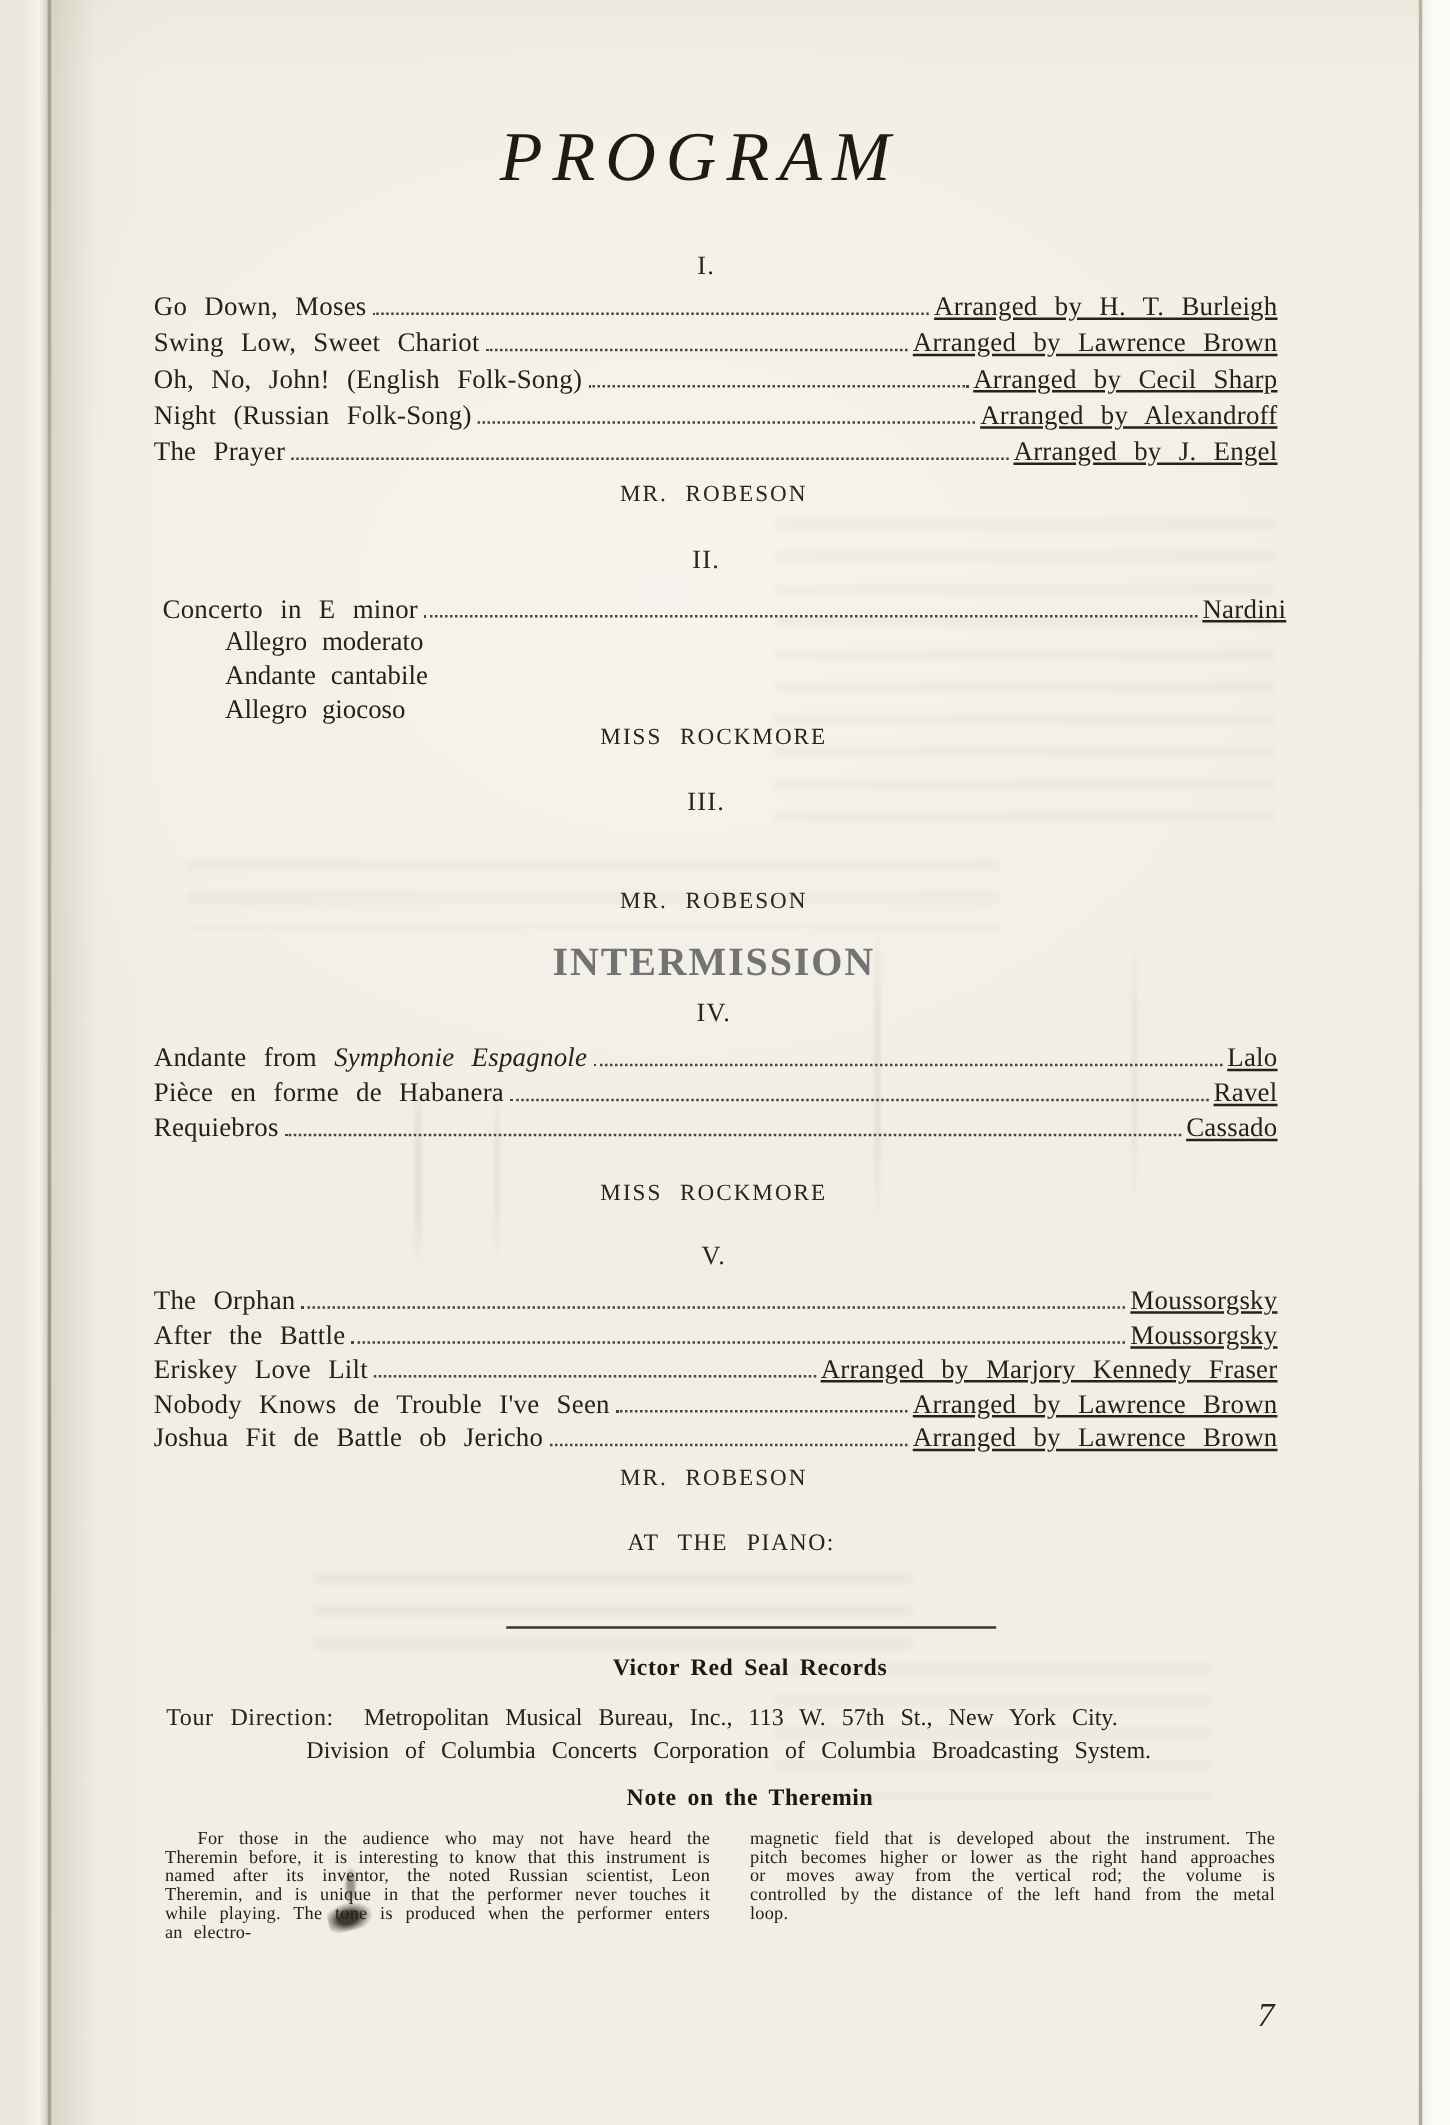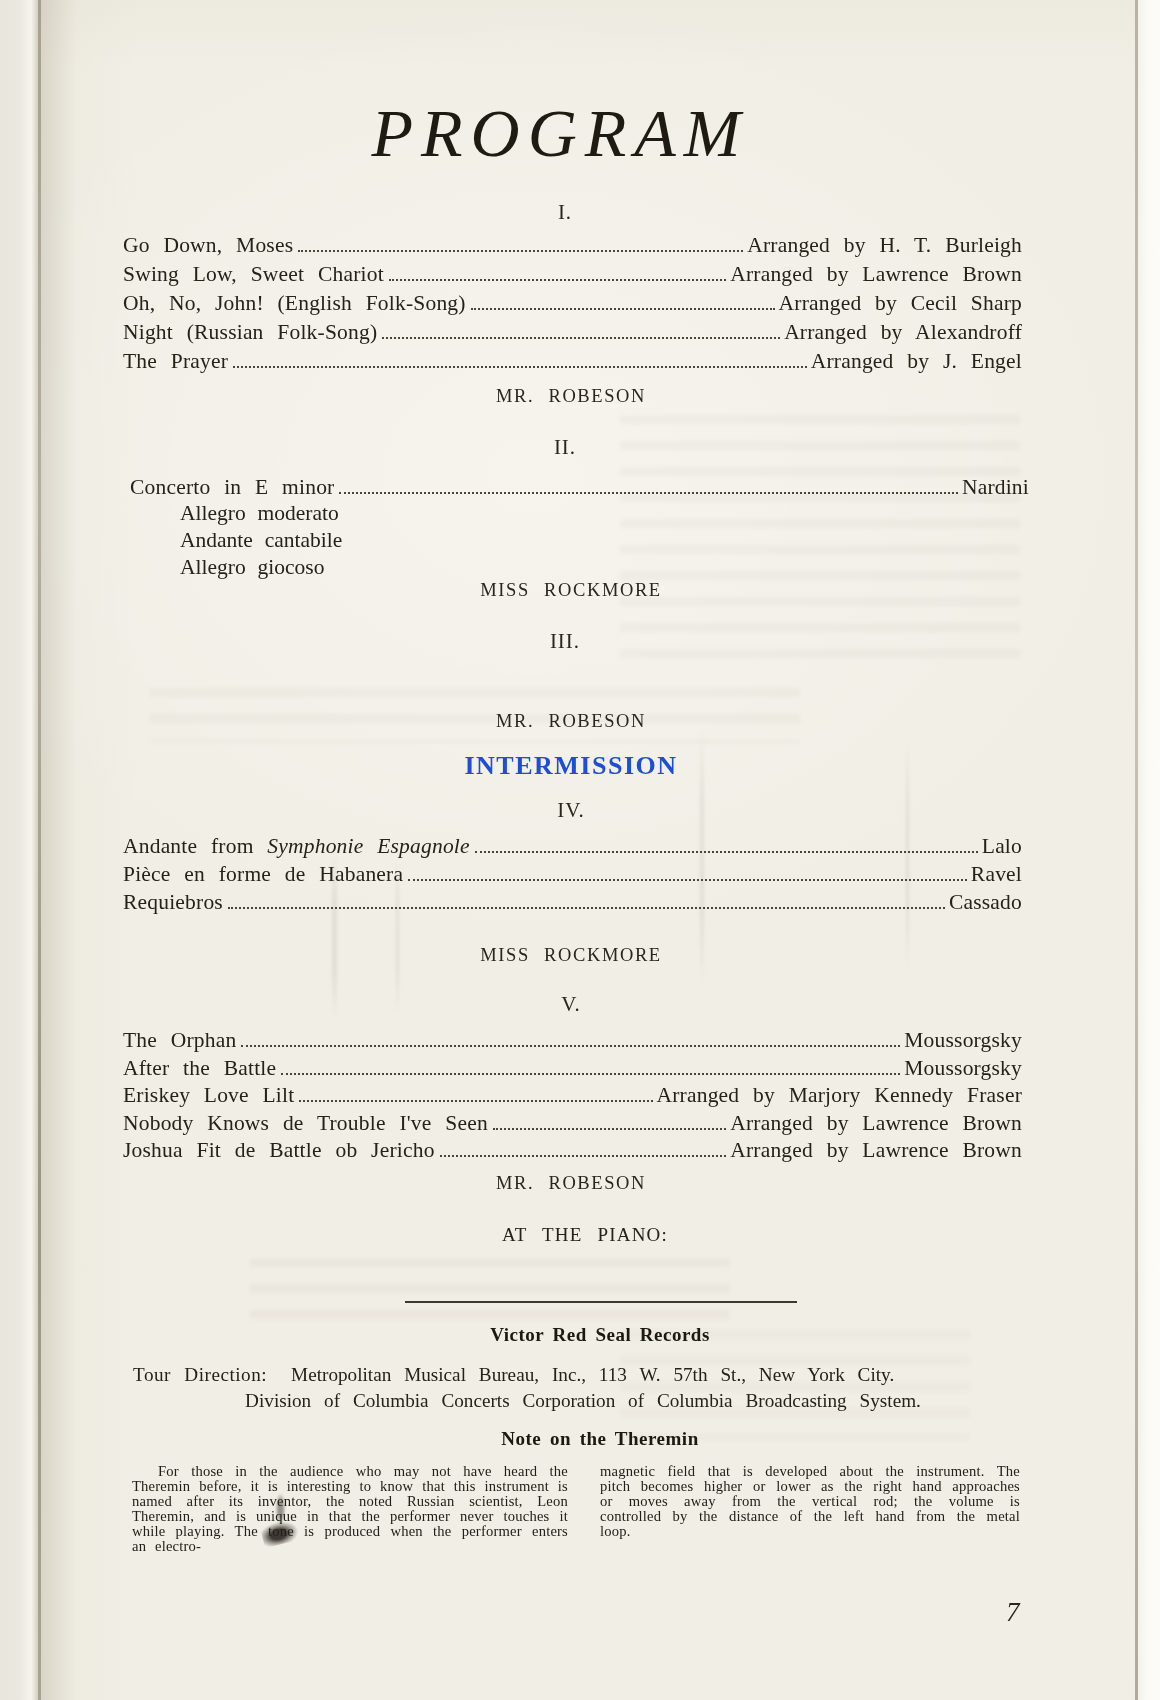--- a/index.html
+++ b/index.html
@@ -29,28 +29,28 @@
   .ghost.lines{background:repeating-linear-gradient(180deg, rgba(108,98,78,.085) 0px 9px, rgba(108,98,78,0) 9px 26px);}
   .streak{position:absolute;pointer-events:none;filter:blur(1.5px);background:linear-gradient(180deg,rgba(105,95,74,0),rgba(105,95,74,.10) 30%,rgba(105,95,74,.10) 70%,rgba(105,95,74,0));}
   .blot{position:absolute;width:36px;height:22px;transform:rotate(-14deg);filter:blur(.6px);
     background:radial-gradient(ellipse at 45% 55%, rgba(43,38,31,.9) 0 28%, rgba(43,38,31,.35) 52%, rgba(43,38,31,0) 72%);}
   .blot-tail{position:absolute;width:9px;height:30px;filter:blur(1px);
     background:radial-gradient(ellipse, rgba(43,38,31,.45) 0 40%, rgba(43,38,31,0) 75%);}
 
   .abs{position:absolute;}
   .center{text-align:center;}
 
-  .title{font-style:italic;font-size:68px;letter-spacing:8px;color:#1f1b13;white-space:nowrap;}
+  .title{font-style:italic;font-size:56px;letter-spacing:8px;color:#1f1b13;white-space:nowrap;}
   .numeral{font-size:21px;letter-spacing:1px;color:#2a261d;}
   .performer{font-size:18.5px;letter-spacing:1.6px;word-spacing:8px;color:#2a261d;}
-  .intermission{font-weight:bold;font-size:26px;letter-spacing:1.5px;color:#1d4ed8;}
+  .intermission{font-weight:bold;font-size:32px;letter-spacing:1.5px;color:#737373;}
 
   .prow{display:flex;align-items:flex-end;font-size:21.5px;word-spacing:.38em;}
   .prow .t{white-space:nowrap;letter-spacing:.2px;}
-  .prow .a{white-space:nowrap;letter-spacing:.2px;}
+  .prow .a{white-space:nowrap;letter-spacing:.2px;text-decoration:underline;}
   .leader{flex:1 1 auto;min-width:18px;border-bottom:2.6px dotted #4a4438;margin:0 4px 6px 5px;}
   .rows-29 .prow{height:29px;}
   .rows-28 .prow{height:28px;}
   .rows-27 .prow{height:27.4px;}
   .movements div{font-size:21.5px;line-height:27.2px;word-spacing:.3em;}
 
   .piano{display:flex;gap:26px;font-size:19px;}
   .piano .plabel{align-self:center;letter-spacing:1.2px;word-spacing:9px;white-space:nowrap;}
   .piano .plines div{line-height:23.5px;word-spacing:.3em;white-space:nowrap;}
 

